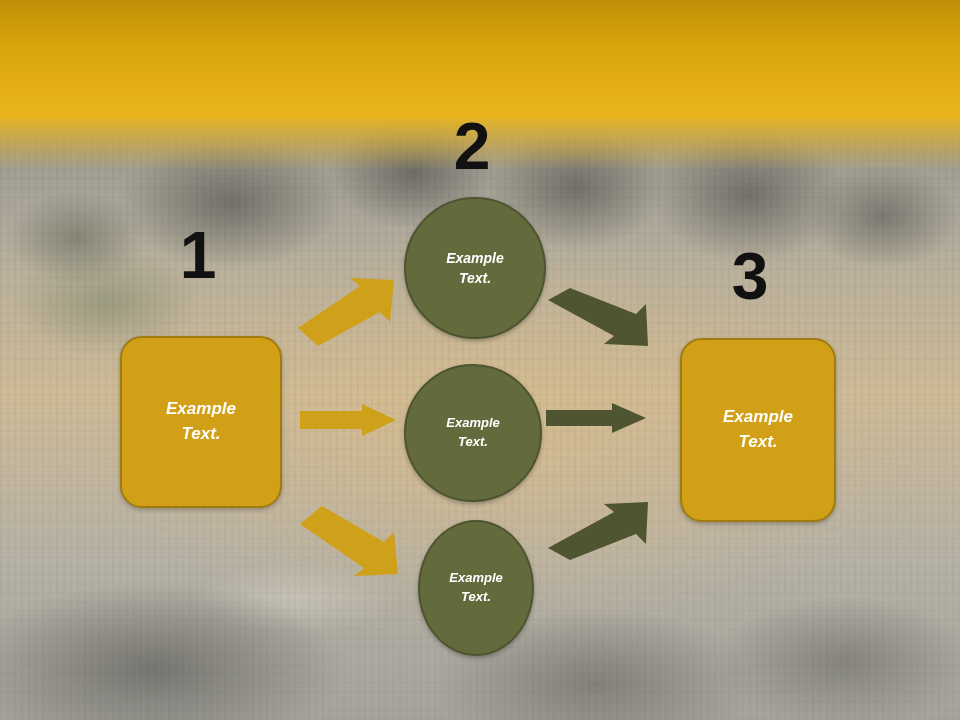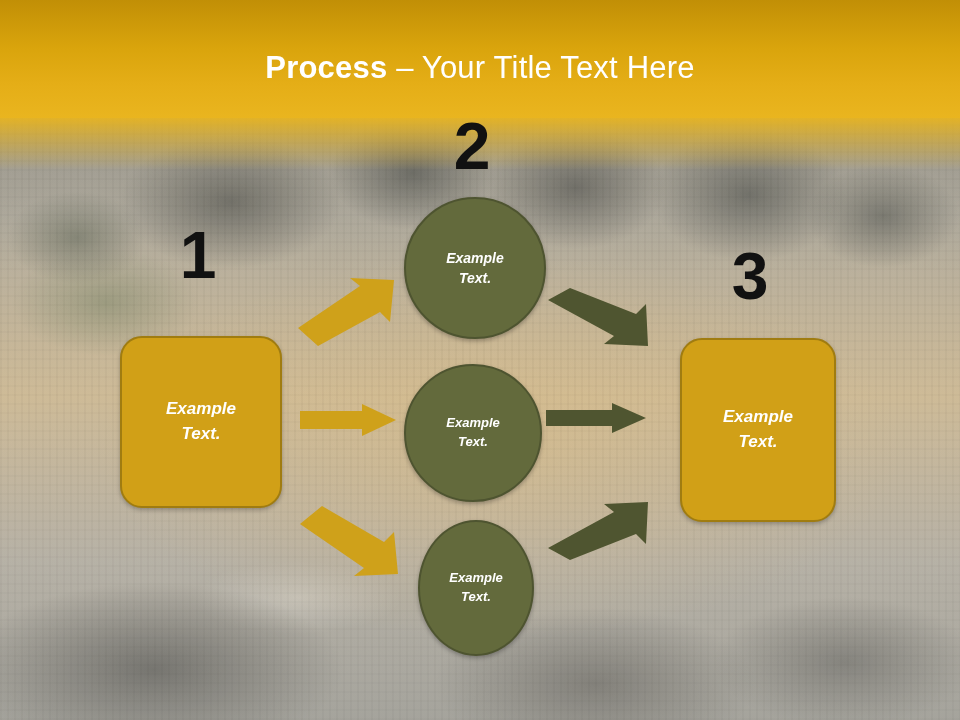--- a/index.html
+++ b/index.html
@@ -158,23 +158,20 @@
 
 <div id="slide">
 
   <div id="photo">
     <div id="photo-detail"></div>
   </div>
   <div id="photo-wash"></div>
 
   <div id="title-band"></div>
   <div id="title-fade"></div>
-  <div id="title-text">
-    <span class="strong">Process</span><span class="light"> – Your Title Text Here</span>
-  </div>
 
   <div class="step-number" id="num-1">1</div>
   <div class="step-number" id="num-2">2</div>
   <div class="step-number" id="num-3">3</div>
 
   <div class="box" id="box-left">
     <span>Example</span>
     <span>Text.</span>
   </div>
 

